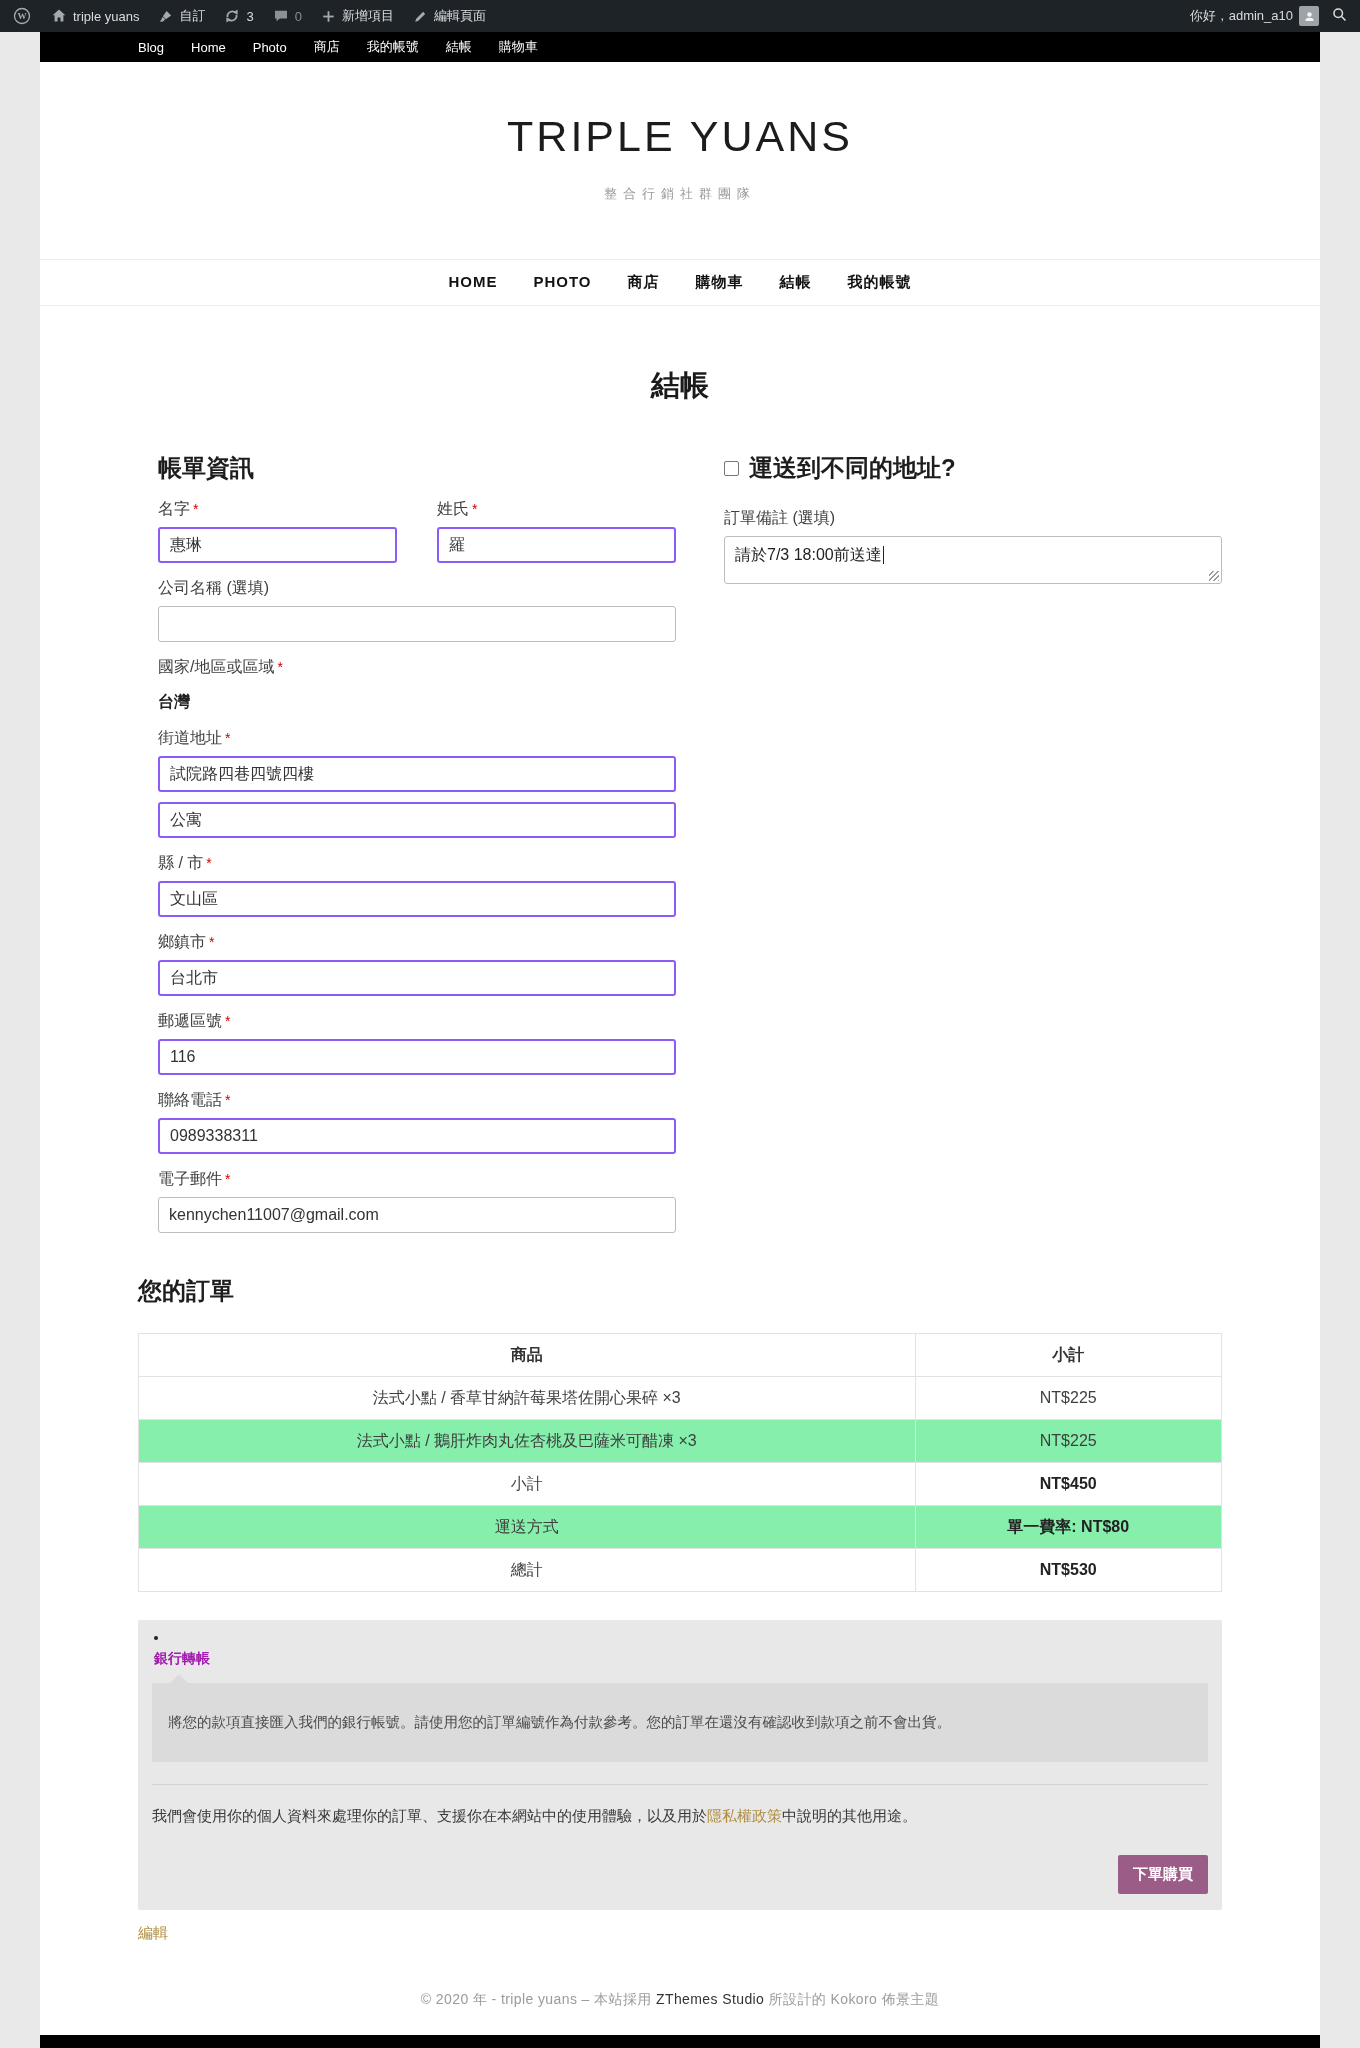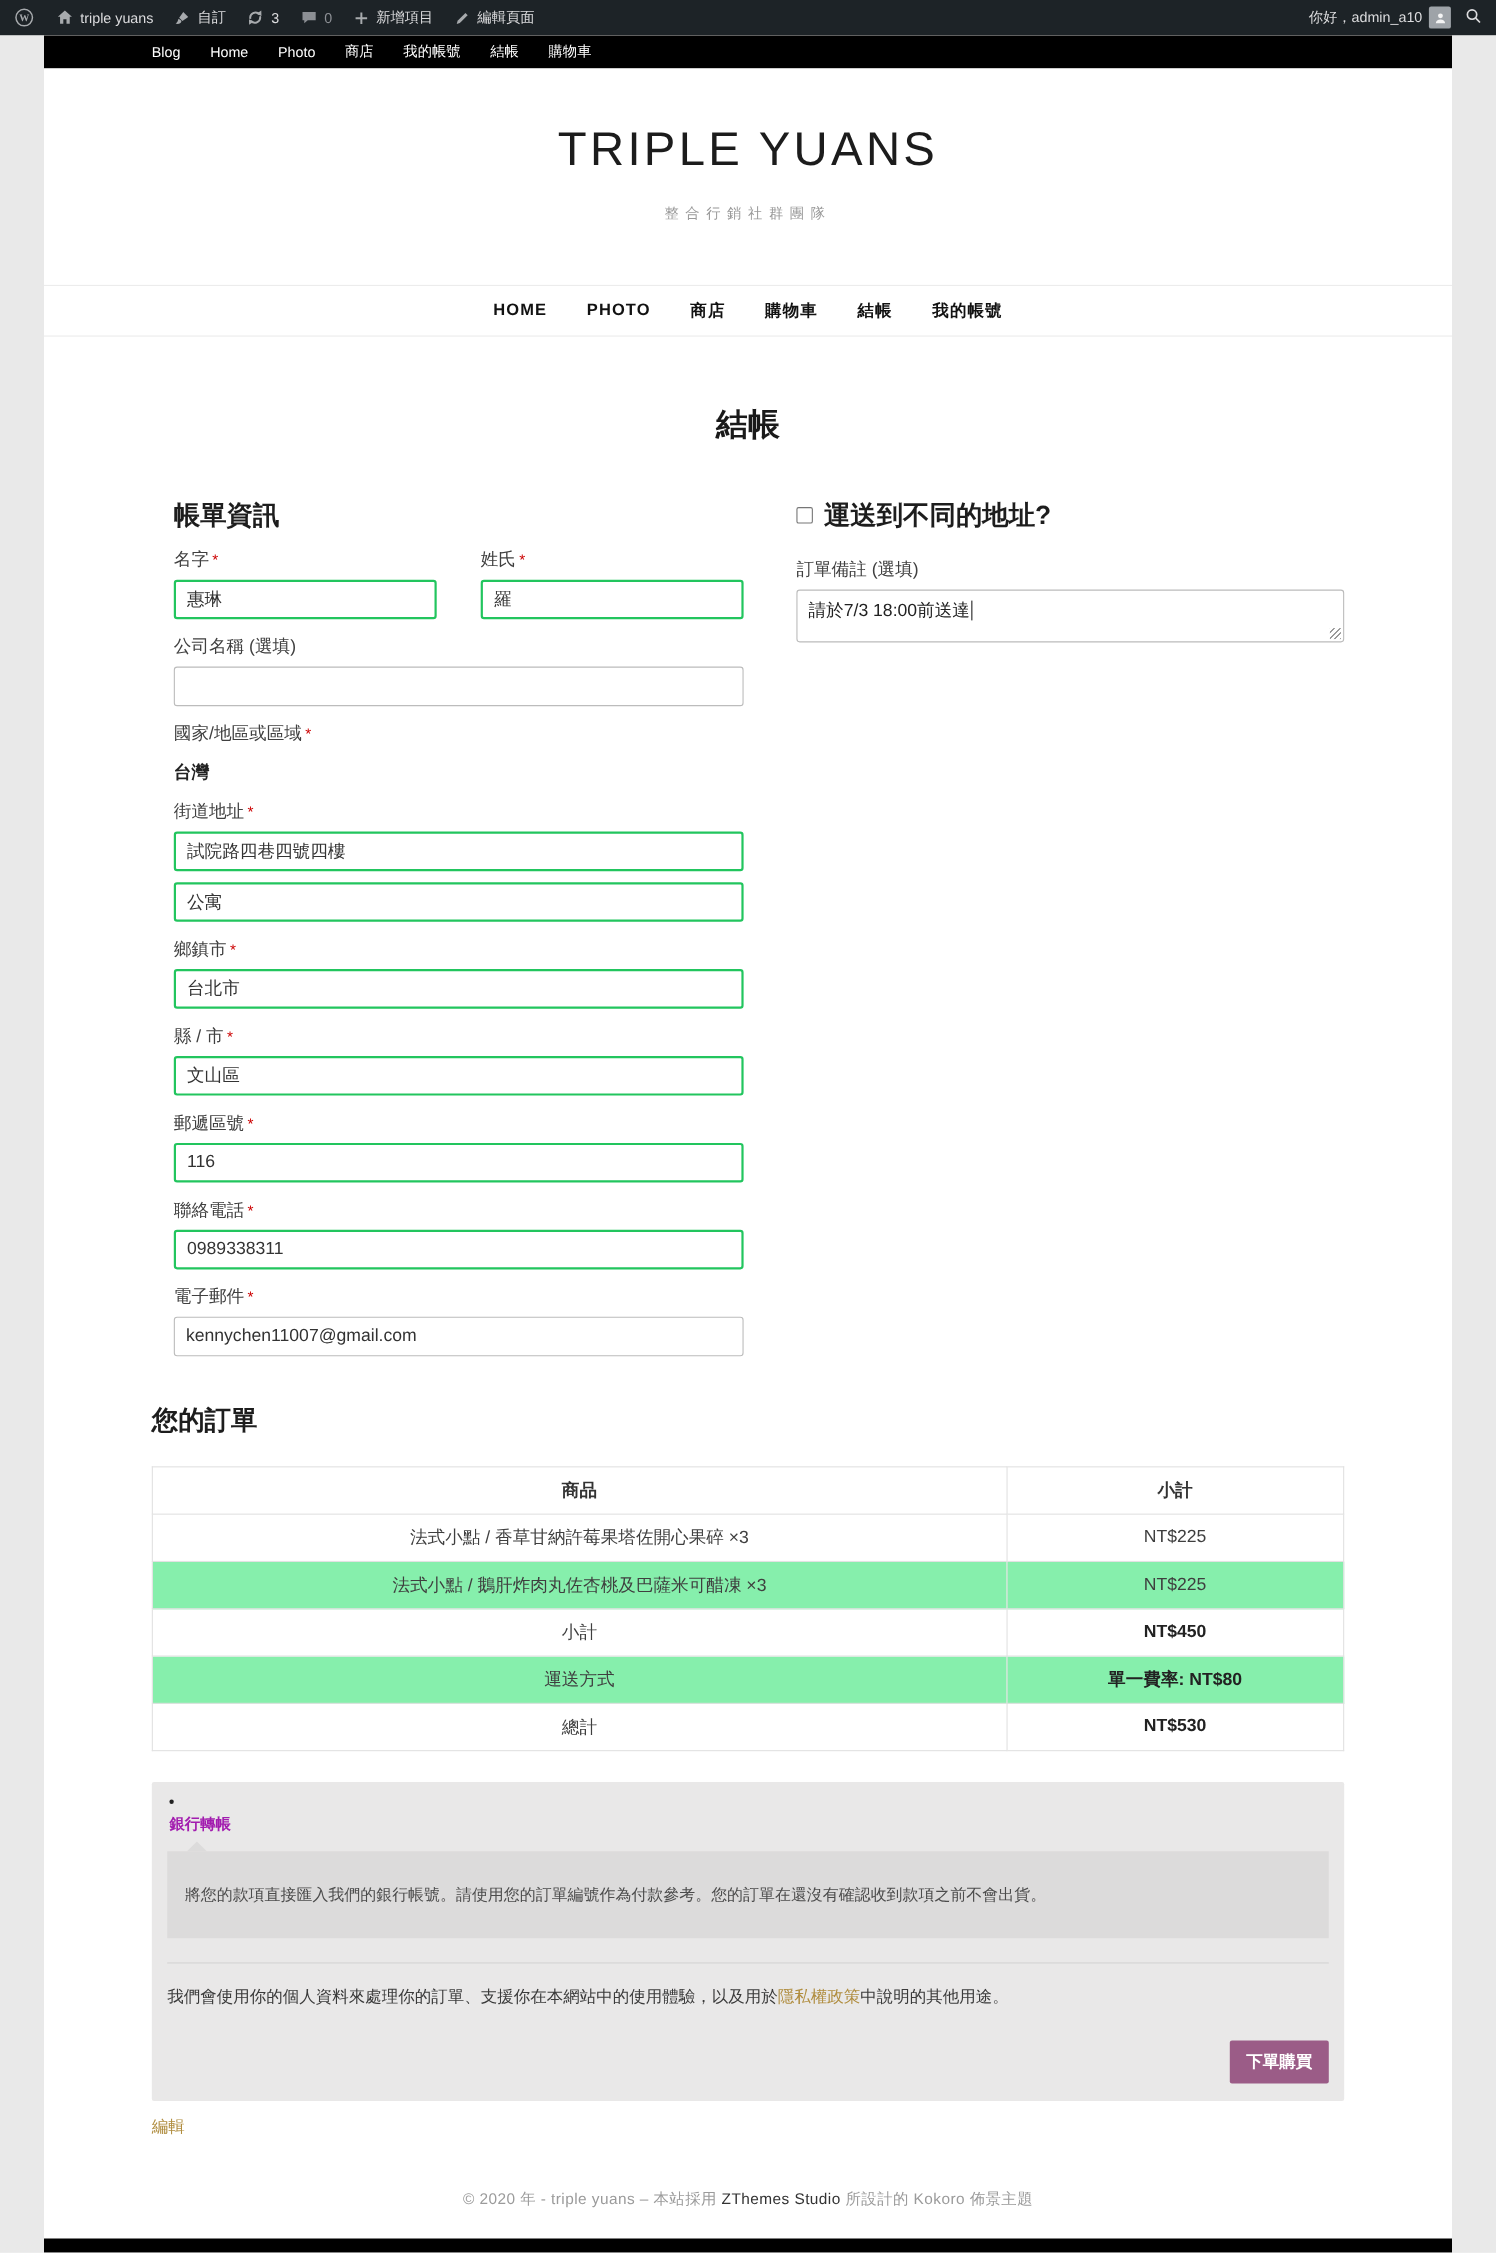--- a/index.html
+++ b/index.html
@@ -37,21 +37,21 @@
   .col-ship { flex:1; }
   .section-heading { font-size:24px; font-weight:bold; color:#1d1d1d; }
   .field { margin-top:15px;justify-content:space-between; }
   .f-label { display:block; font-size:16px; color:#404040; margin-bottom:7px; }
   .req { color:#cc0000; margin-left:3px; font-size:14px; }
   .tin {
     width:100%; height:36px; border:1px solid #bcbcbc; border-radius:3px;
     padding:0 10px; font-size:16px; color:#333; background:#fff;
     font-family:"Liberation Sans","DejaVu Sans",sans-serif;
   }
-  .tin.valid { border:2px solid #22c55e; }
+  .tin.valid { border:2px solid #8b5cf6; }
   .duo { display:flex; gap:40px; }
   .duo > div { flex:1; }
   .country-value { font-size:16px; font-weight:bold; color:#222; margin-top:14px; }
   .addr2 { margin-top:10px; }
   
   .ship-head { display:flex; align-items:center; gap:10px; }
   .checkbox { width:15px; height:15px; border:1px solid #767676; border-radius:2px; background:#fff; flex:none; }
   .notes-field { margin-top:24px; }
   .fake-textarea {
     position:relative; width:100%; height:48px; border:1px solid #bcbcbc; border-radius:3px;
@@ -235,27 +235,27 @@
           <div class="country-value">台灣</div>
         </div>
 
         <div class="field">
           <span class="f-label"><span>街道地址</span><span class="req">*</span></span>
           <input class="tin valid" value="試院路四巷四號四樓" style="">
           <input class="tin valid addr2" value="公寓" style="">
         </div>
 
         <div class="field">
+          <span class="f-label"><span>縣 / 市</span><span class="req">*</span></span>
+          <input class="tin valid" value="文山區" style="">
+        </div>
+
+        <div class="field">
           <span class="f-label"><span>鄉鎮市</span><span class="req">*</span></span>
           <input class="tin valid" value="台北市" style="">
-        </div>
-
-        <div class="field">
-          <span class="f-label"><span>縣 / 市</span><span class="req">*</span></span>
-          <input class="tin valid" value="文山區" style="">
         </div>
 
         <div class="field">
           <span class="f-label"><span>郵遞區號</span><span class="req">*</span></span>
           <input class="tin valid" value="116" style="">
         </div>
 
         <div class="field">
           <span class="f-label"><span>聯絡電話</span><span class="req">*</span></span>
           <input class="tin valid" value="0989338311" style="">

